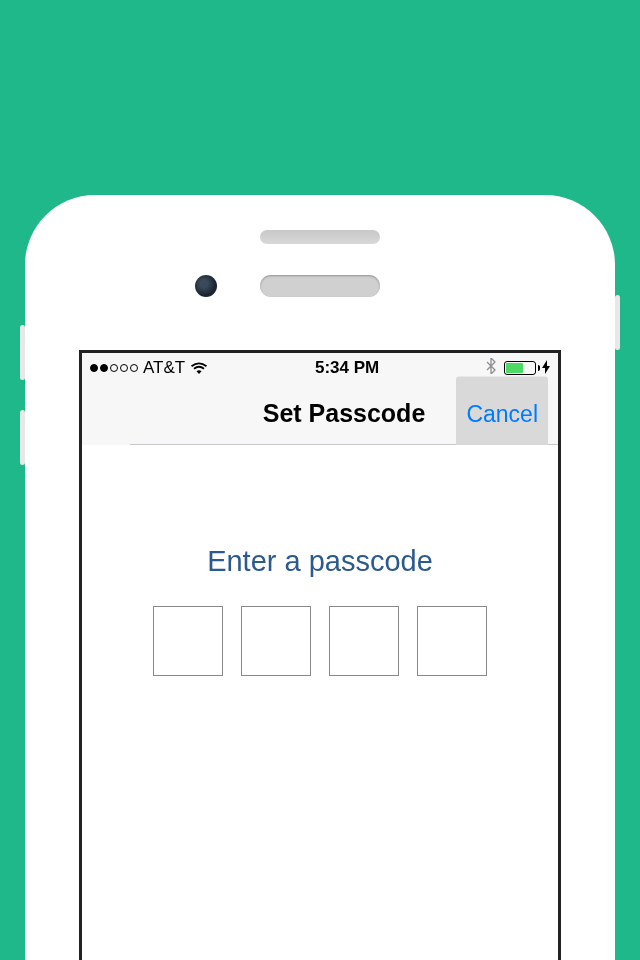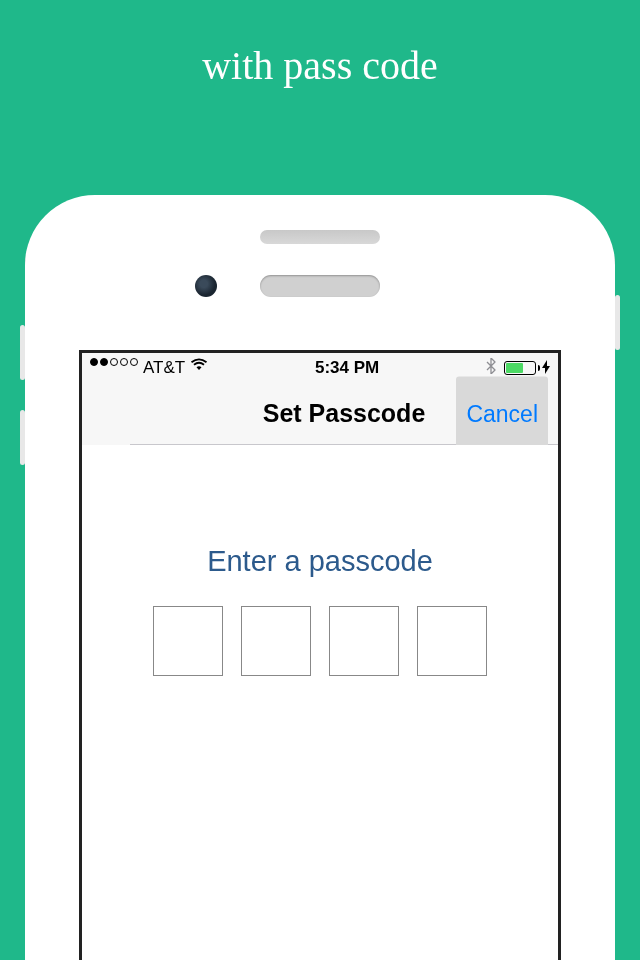--- a/index.html
+++ b/index.html
@@ -89,21 +89,21 @@
       display: flex;
       align-items: center;
       justify-content: space-between;
       padding: 0 8px;
       font-size: 17px;
       color: #000;
       background: #f7f7f7;
     }
     .status-left {
       display: flex;
-      align-items: flex-start;
+      align-items: center;
       gap: 5px;
     }
     .signal-dots {
       display: flex;
       gap: 2px;
     }
     .dot {
       width: 8px;
       height: 8px;
       border-radius: 50%;
@@ -194,21 +194,20 @@
       width: 70px;
       height: 70px;
       border: 1px solid #888;
       background: #fff;
     }
   </style>
 </head>
 <body>
 
 <div class="promo-text">
-  <div>with pass code</div>
 </div>
 
 <div class="phone-frame">
   <div class="phone-side-btn btn-left-1"></div>
   <div class="phone-side-btn btn-left-2"></div>
   <div class="phone-side-btn btn-right"></div>
   <div class="phone-top-sensors"></div>
   <div class="phone-camera"></div>
   <div class="phone-speaker"></div>
 

